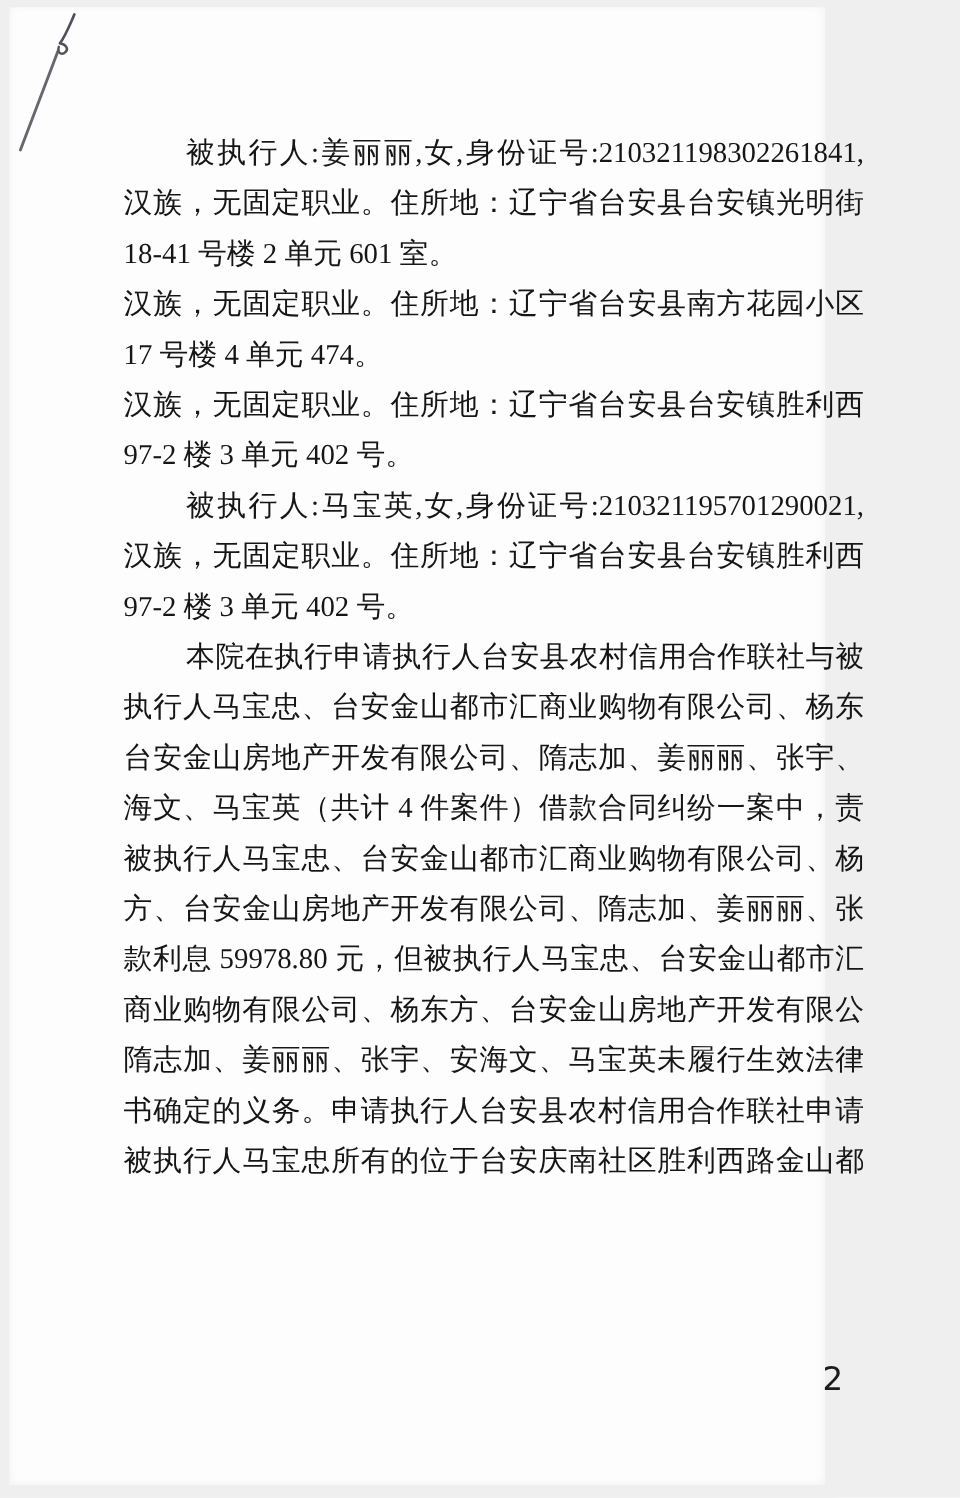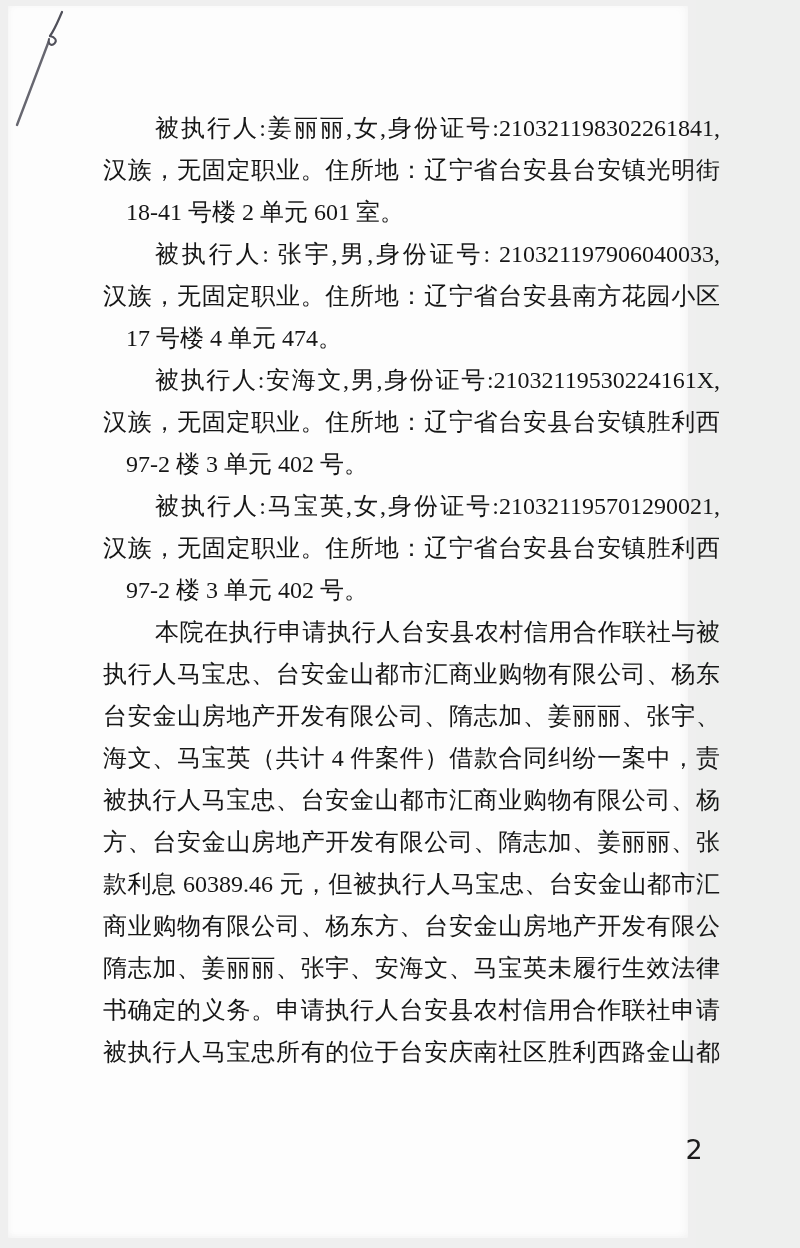--- a/index.html
+++ b/index.html
@@ -36,21 +36,21 @@
   }
   .line {
     height: 42px;
     line-height: 42px;
     font-size: 24px;
     text-align: justify;
     text-align-last: justify;
     overflow: hidden;
   }
   .line.indent { text-indent: 52px; }
-  .line.noflush { text-align-last: left; margin-left: 23px; }
+  .line.noflush { text-align-last: left; }
   .pagenum {
     position: absolute;
     left: 664px; top: 1128px;
     width: 44px;
     text-align: center;
     font-size: 27px;
     color: #1c1c1c;
     font-family: "DejaVu Sans", sans-serif;
   }
 </style>
@@ -63,36 +63,34 @@
     <svg class="artifact" width="72" height="132" viewBox="0 0 72 132" xmlns="http://www.w3.org/2000/svg">
       <path d="M54 6 C 50 15, 47 23, 42 30" fill="none" stroke="#32323e" stroke-width="2.2" stroke-linecap="round"></path>
       <path d="M42 30 c 5 1, 7.5 4.5, 4.5 7.5 c -3 3, -7 0.5, -5.5 -4.5" fill="none" stroke="#32323e" stroke-width="2" stroke-linecap="round"></path>
       <path d="M40.5 36 L 9 119" fill="none" stroke="#3a3a46" stroke-width="2.4" stroke-linecap="round" opacity="0.9"></path>
     </svg>
 
     <div class="textblock">
         <div class="line indent">被执行人:姜丽丽,女,身份证号:210321198302261841,</div>
         <div class="line">汉族，无固定职业。住所地：辽宁省台安县台安镇光明街</div>
         <div class="line noflush">18-41 号楼 2 单元 601 室。</div>
-        <div class="line indent">被执行人: 张宇,男,身份证号: 210321197906040033,</div>
         <div class="line">汉族，无固定职业。住所地：辽宁省台安县南方花园小区</div>
         <div class="line noflush">17 号楼 4 单元 474。</div>
-        <div class="line indent">被执行人:安海文,男,身份证号:21032119530224161X,</div>
         <div class="line">汉族，无固定职业。住所地：辽宁省台安县台安镇胜利西路</div>
         <div class="line noflush">97-2 楼 3 单元 402 号。</div>
         <div class="line indent">被执行人:马宝英,女,身份证号:210321195701290021,</div>
         <div class="line">汉族，无固定职业。住所地：辽宁省台安县台安镇胜利西路</div>
         <div class="line noflush">97-2 楼 3 单元 402 号。</div>
         <div class="line indent">本院在执行申请执行人台安县农村信用合作联社与被</div>
         <div class="line">执行人马宝忠、台安金山都市汇商业购物有限公司、杨东方、</div>
         <div class="line">台安金山房地产开发有限公司、隋志加、姜丽丽、张宇、安</div>
         <div class="line">海文、马宝英（共计 4 件案件）借款合同纠纷一案中，责令</div>
         <div class="line">被执行人马宝忠、台安金山都市汇商业购物有限公司、杨东</div>
         <div class="line">方、台安金山房地产开发有限公司、隋志加、姜丽丽、张宇、</div>
-        <div class="line">款利息 60389.46 元，但被执行人马宝忠、台安金山都市汇</div>
+        <div class="line">款利息 59978.80 元，但被执行人马宝忠、台安金山都市汇</div>
         <div class="line">商业购物有限公司、杨东方、台安金山房地产开发有限公司、</div>
         <div class="line">隋志加、姜丽丽、张宇、安海文、马宝英未履行生效法律文</div>
         <div class="line">书确定的义务。申请执行人台安县农村信用合作联社申请对</div>
         <div class="line">被执行人马宝忠所有的位于台安庆南社区胜利西路金山都</div>
       </div>
 
     <div class="pagenum">2</div>
   </div>
 </div>
 

